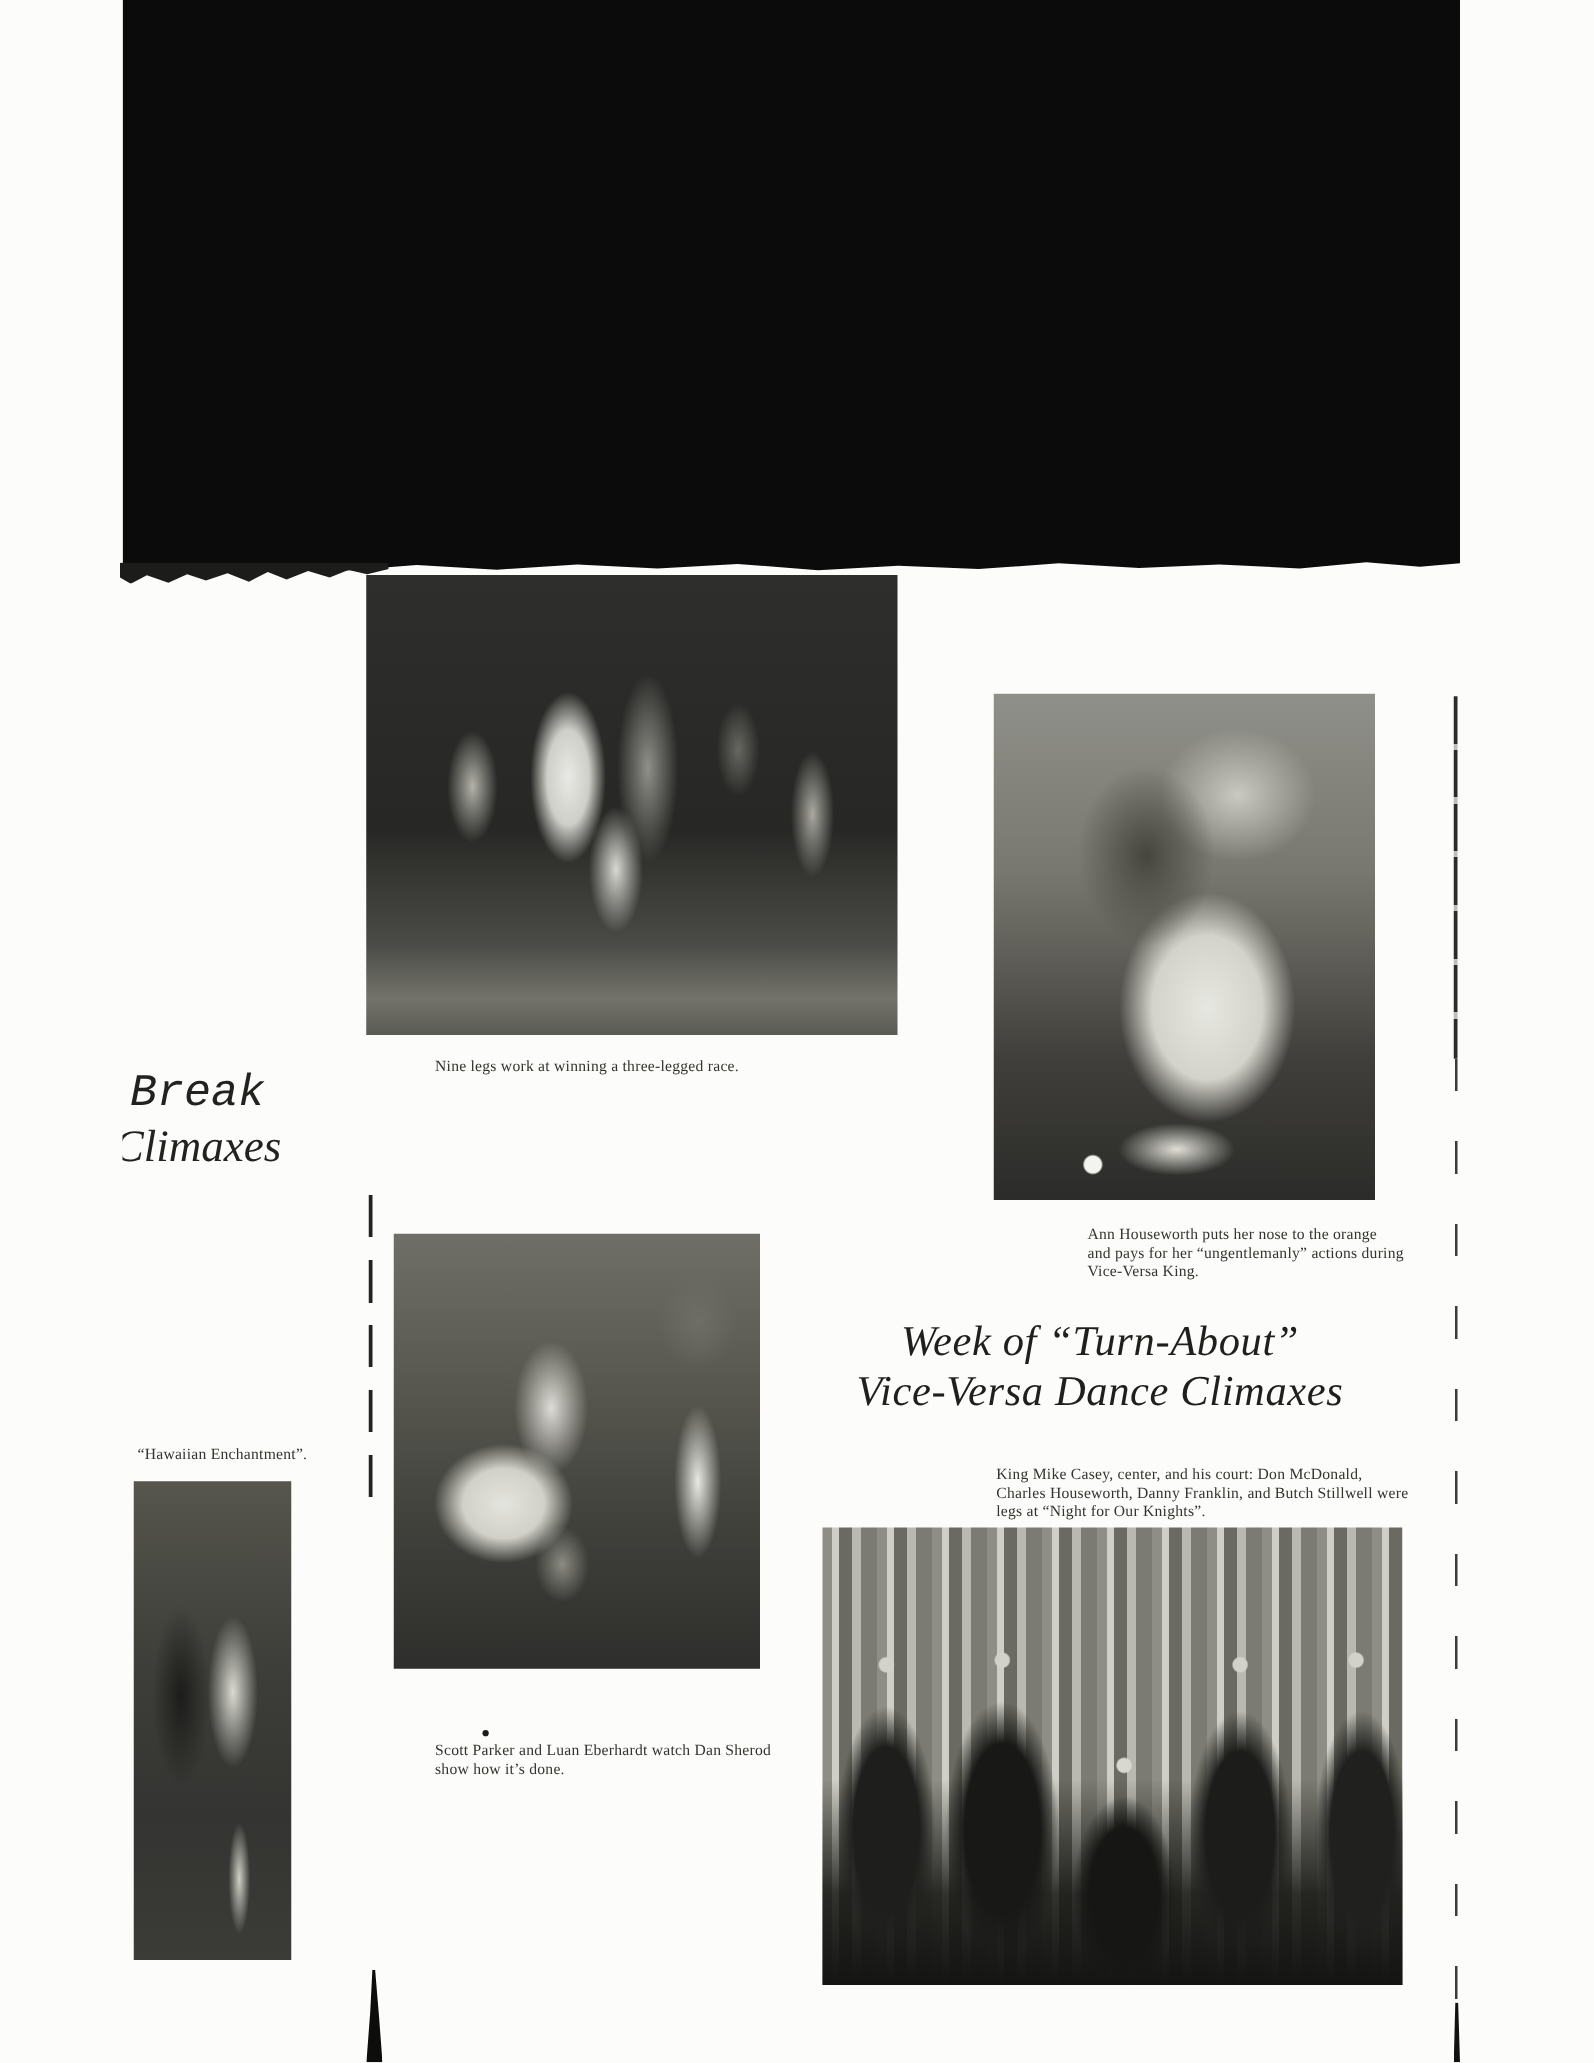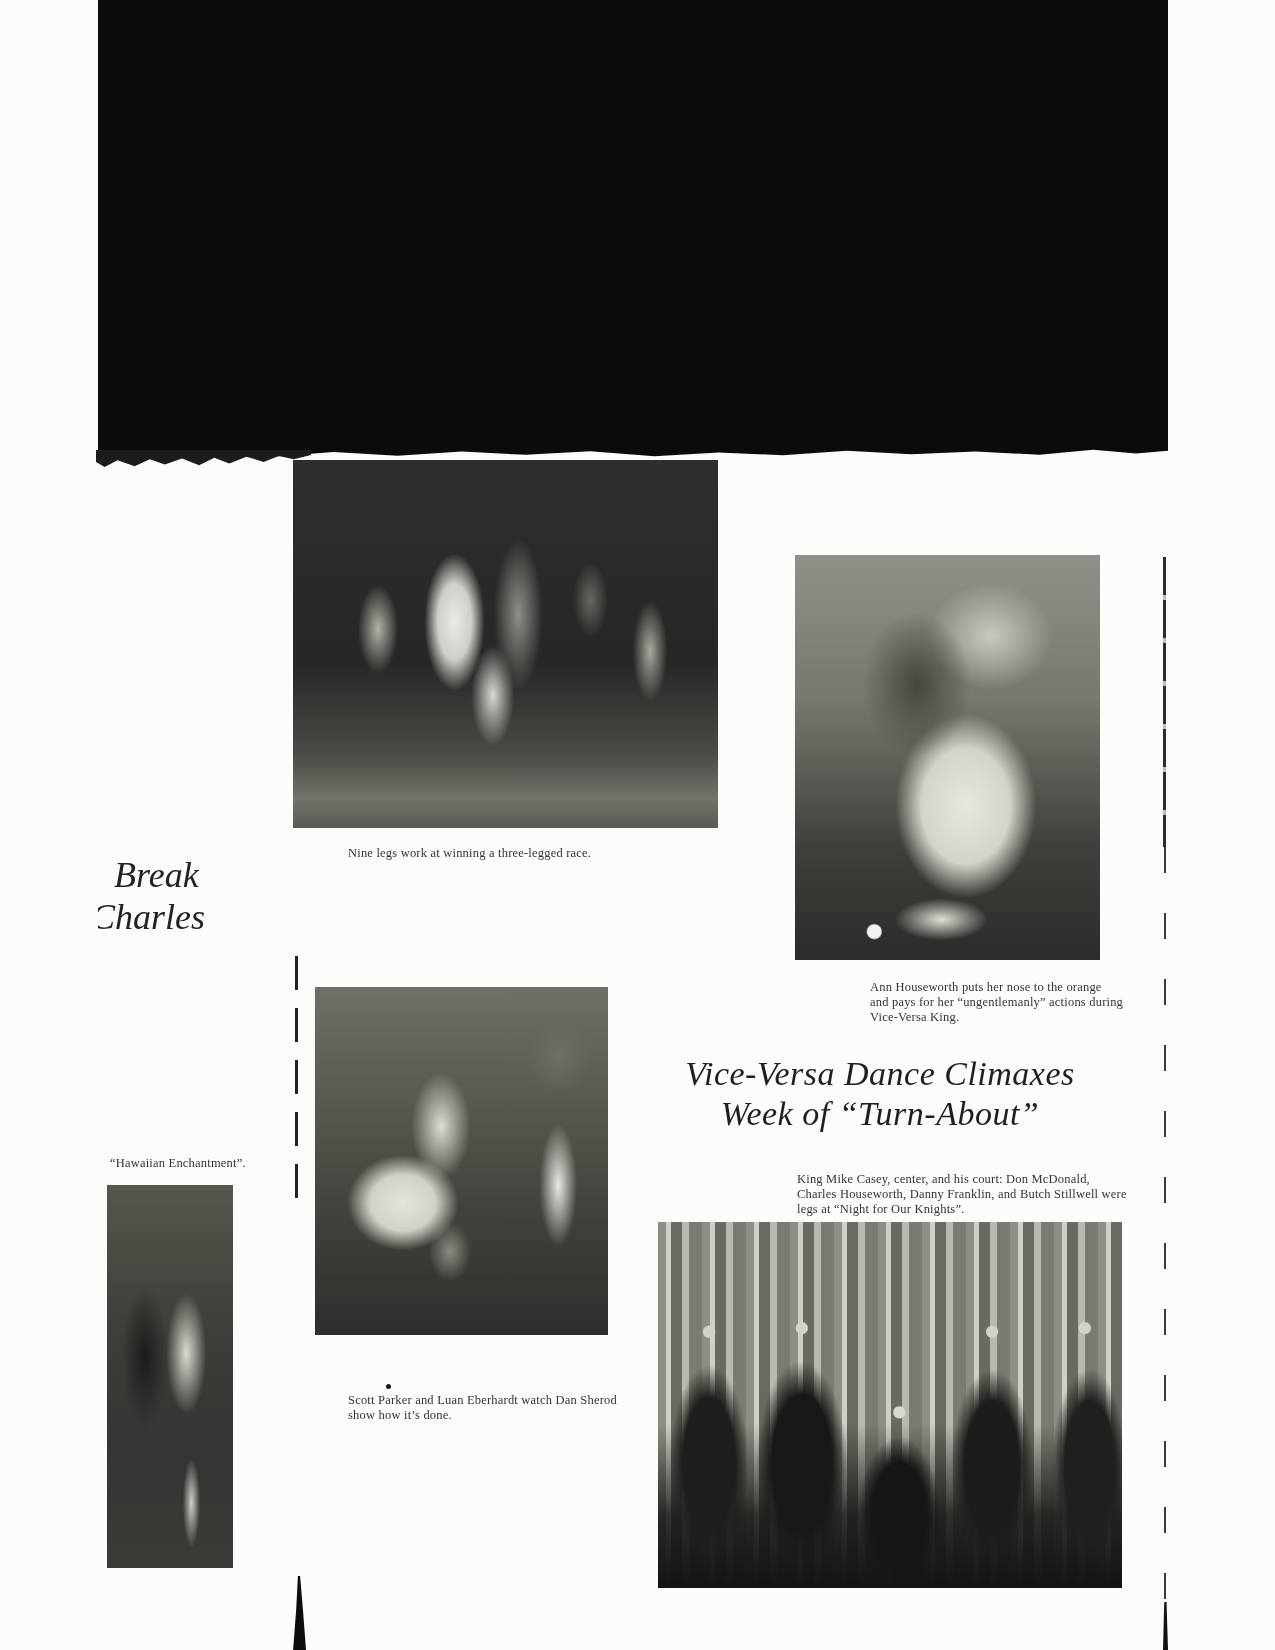--- a/index.html
+++ b/index.html
@@ -81,21 +81,21 @@
   }
   
   .caption{
     font-size:12.5px;line-height:15px;color:#34342f;
     letter-spacing:.2px;white-space:nowrap;
   }
   .headline-wrap{
     left:98px;top:854px;width:132px;height:88px;overflow:hidden;
     font-style:italic;font-size:36px;line-height:42px;color:#22221f;
   }
-  .hl1{margin-left:16px;}
+  .hl1{margin-left:6px;font-family:Liberation Mono, monospace;}
   .hl2{margin-left:-7px;}
   .title-block{
     left:666px;top:1054px;width:428px;text-align:center;
     font-style:italic;font-size:34px;line-height:40px;color:#1f1f1c;
     letter-spacing:.5px;
   }
   
   .left-dash-line{
     left:295px;top:956px;width:3px;height:250px;
     background:repeating-linear-gradient(180deg,#232321 0 34px,rgba(0,0,0,0) 34px 52px);
@@ -133,38 +133,38 @@
 
 <div class="abs photo photo-ann"></div>
 <div class="abs caption" style="left:870px;top:980px;">
   <div>Ann Houseworth puts her nose to the orange</div>
   <div>and pays for her “ungentlemanly” actions during</div>
   <div>Vice-Versa King.</div>
 </div>
 
 <div class="abs headline-wrap">
   <div class="hl1">Break</div>
-  <div class="hl2">Charles</div>
+  <div class="hl2">Climaxes</div>
 </div>
 
 <div class="abs caption" style="left:110px;top:1156px;text-align:center;">
   <div>“Hawaiian Enchantment”.</div>
 </div>
 <div class="abs photo photo-couple"></div>
 
 <div class="abs left-dash-line"></div>
 <div class="abs photo photo-scott"></div>
 <div class="abs caption" style="left:348px;top:1349px;margin-top:44px;">
   <div>Scott Parker and Luan Eberhardt watch Dan Sherod</div>
   <div>show how it’s done.</div>
 </div>
 
 <div class="abs title-block">
+  <div>Week of “Turn-About”</div>
   <div>Vice-Versa Dance Climaxes</div>
-  <div>Week of “Turn-About”</div>
 </div>
 
 <div class="abs caption" style="left:797px;top:1172px;">
   <div>King Mike Casey, center, and his court: Don McDonald,</div>
   <div>Charles Houseworth, Danny Franklin, and Butch Stillwell were</div>
   <div>legs at “Night for Our Knights”.</div>
 </div>
 <div class="abs photo photo-court"></div>
 
 <div class="abs spine-solid"></div>

